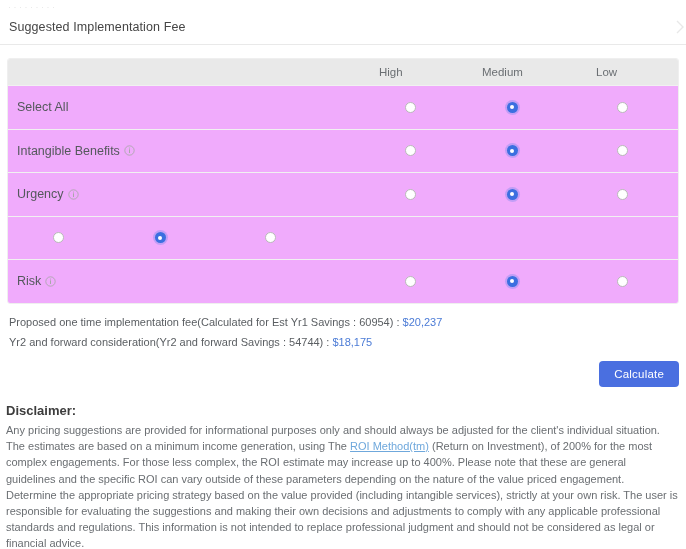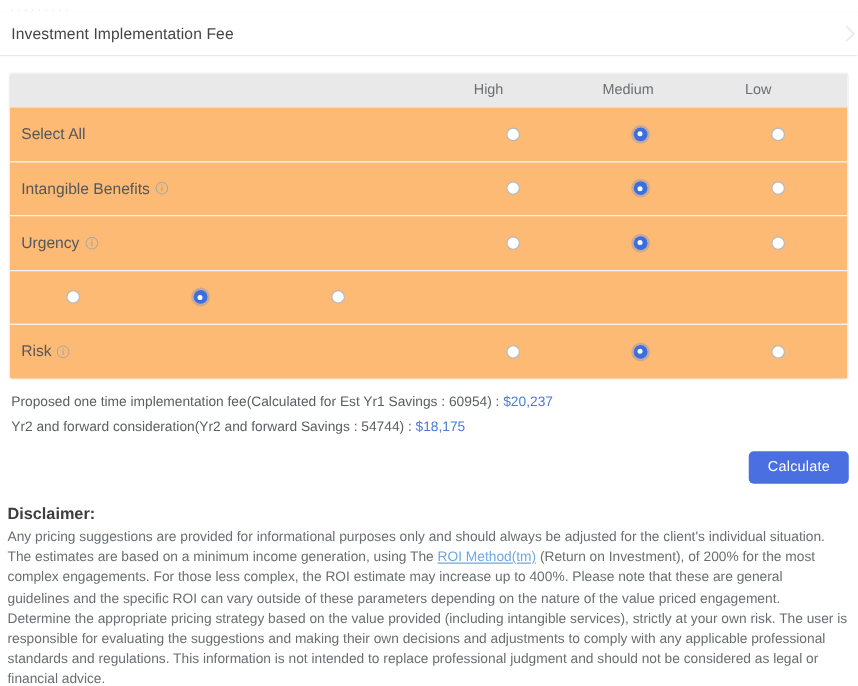--- a/index.html
+++ b/index.html
@@ -76,21 +76,21 @@
   .grid-head {
     display: flex;
     align-items: center;
     height: 26px;
     background: #e9e9e9;
   }
   .grid-row {
     display: flex;
     align-items: center;
     height: 42.5px;
-    background: #fdba74;
+    background: #f0abfc;
     border-top: 1px solid #f1f1f1;
   }
   .grid-row:first-of-type { border-top: none; }
 
   .c-label {
     width: 352px;
     flex: 0 0 352px;
     padding-left: 9px;
     box-sizing: border-box;
     font-size: 12.5px;
@@ -221,21 +221,21 @@
   }
 </style>
 </head>
 <body>
 
 <div class="top-sliver">
   <span class="ghost">· · · · · · · · ·</span>
 </div>
 
 <div class="panel-header">
-  <span class="panel-title">Investment Implementation Fee</span>
+  <span class="panel-title">Suggested Implementation Fee</span>
   <span class="header-chevron">
     <svg viewBox="0 0 10 16" width="10" height="16" aria-hidden="true">
       <polyline points="2,2 8,8 2,14" fill="none" stroke="#9a9a9a" stroke-width="1.4"></polyline>
     </svg>
   </span>
 </div>
 
 <div class="grid">
   <div class="grid-head">
     <div class="c-label"></div>

